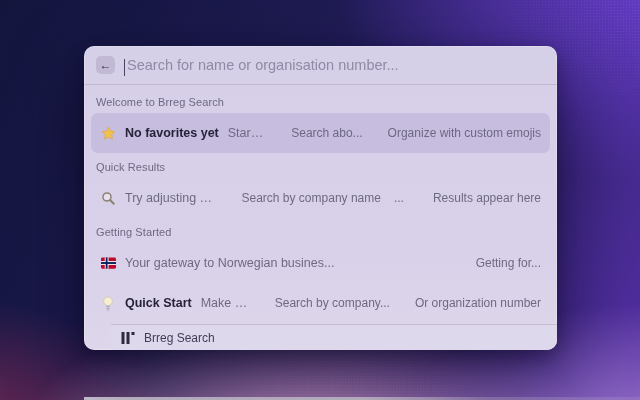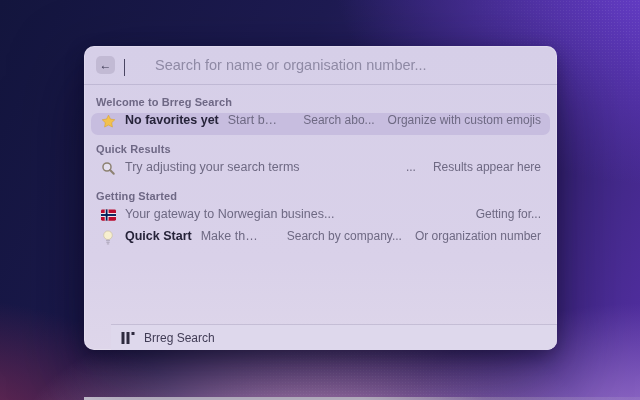--- a/index.html
+++ b/index.html
@@ -32,39 +32,39 @@
     background:linear-gradient(180deg,#d6cfe8 0%,#d9d1e9 70%,#ded6ea 100%);
     border-radius:10px;
     box-shadow:0 28px 70px rgba(10,5,30,.55), 0 6px 18px rgba(10,5,30,.35), inset 0 0 0 1px rgba(255,255,255,.22);
     display:flex;flex-direction:column;overflow:hidden;
   }
 
   .searchbar{display:flex;align-items:center;height:38px;padding:0 12px;gap:9px;flex:0 0 auto;}
   .back-btn{width:19px;height:18px;border-radius:5px;background:#c2bad4;border:none;
     display:flex;align-items:center;justify-content:center;cursor:pointer;
     color:#33304a;font-size:12px;line-height:1;padding:0;flex:0 0 auto;}
-  .search-wrap{position:relative;flex:1;display:flex;align-items:center;padding-left:28px;}
+  .search-wrap{position:relative;flex:1;display:flex;align-items:center;}
   .caret{position:absolute;left:0;top:2px;width:1px;height:17px;background:#4a4562;}
   .search-input{width:100%;border:none;outline:none;background:transparent;
     font-family:"Liberation Sans","DejaVu Sans",sans-serif;
     font-size:14.5px;color:#2a2740;padding:0 0 0 3px;}
   .search-input::placeholder{color:#8f8aa5;opacity:1;}
   .divider{height:1px;background:rgba(60,50,90,.14);flex:0 0 auto;}
 
   .list{flex:1;padding:3px 7px 0;display:flex;flex-direction:column;overflow:hidden;}
-  .section-title{font-size:11px;font-weight:700;color:#6e6885;margin:8px 5px 5px;letter-spacing:.1px;}
-  .row{display:flex;align-items:flex-start;height:22px;padding:0 9px;border-radius:7px;gap:9px;cursor:pointer;}
+  .section-title{font-size:11px;font-weight:400;color:#6e6885;margin:8px 5px 5px;letter-spacing:.1px;}
+  .row{display:flex;align-items:center;height:40px;padding:0 9px;border-radius:7px;gap:9px;cursor:pointer;}
   .row.selected{background:#c7bddf;}
   .row .icon{width:16px;height:16px;flex:0 0 auto;display:flex;align-items:center;justify-content:center;}
   .row .title{font-size:12.5px;font-weight:700;color:#262339;white-space:nowrap;flex:0 0 auto;}
   .row .subtitle{font-size:12.5px;color:#6e6983;white-space:nowrap;overflow:hidden;text-overflow:ellipsis;flex:0 1 auto;}
   .row .spacer{flex:1 0 8px;}
   .row .detail,.row .detail2,.row .accessory{font-size:12px;color:#6e6983;white-space:nowrap;flex:0 0 auto;}
   .row .detail2{margin:0 4px;}
-  .row .accessory{margin-left:4px;}
+  .row .accessory{margin-left:16px;}
 
   .footer{flex:0 0 auto;margin-left:27px;}
   .footer-bar{height:25px;display:flex;align-items:center;gap:9px;padding:0 10px;
     background:linear-gradient(180deg,#e0dáee 0%,#ded8ec 100%);background-color:#ded8ec;}
   .footer-label{font-size:12px;font-weight:500;color:#413c55;}
 </style>
 </head>
 <body>
 
 <div class="noise tr"></div>
@@ -103,20 +103,21 @@
     <div class="section-title">Quick Results</div>
     <div class="row">
       <span class="icon">
         <svg width="15" height="15" viewBox="0 0 16 16">
             <circle cx="6.4" cy="6.4" r="4.3" fill="rgba(255,255,255,.35)" stroke="#8d8272" stroke-width="1.6"></circle>
             <line x1="9.7" y1="9.7" x2="13.6" y2="13.6" stroke="#8d8272" stroke-width="2.2" stroke-linecap="round"></line>
           </svg>
       </span>
       <span class="subtitle">Try adjusting your search terms</span>
       <span class="spacer"></span>
+      <span class="detail">Search by company name</span>
       <span class="detail2">...</span>
       <span class="accessory">Results appear here</span>
     </div>
 
     <div class="section-title">Getting Started</div>
     <div class="row">
       <span class="icon">
         <svg width="15" height="12" viewBox="0 0 16 12">
             <rect width="16" height="12" rx="1.5" fill="#ba0c2f"></rect>
             <rect x="4" y="0" width="4" height="12" fill="#fff"></rect>

